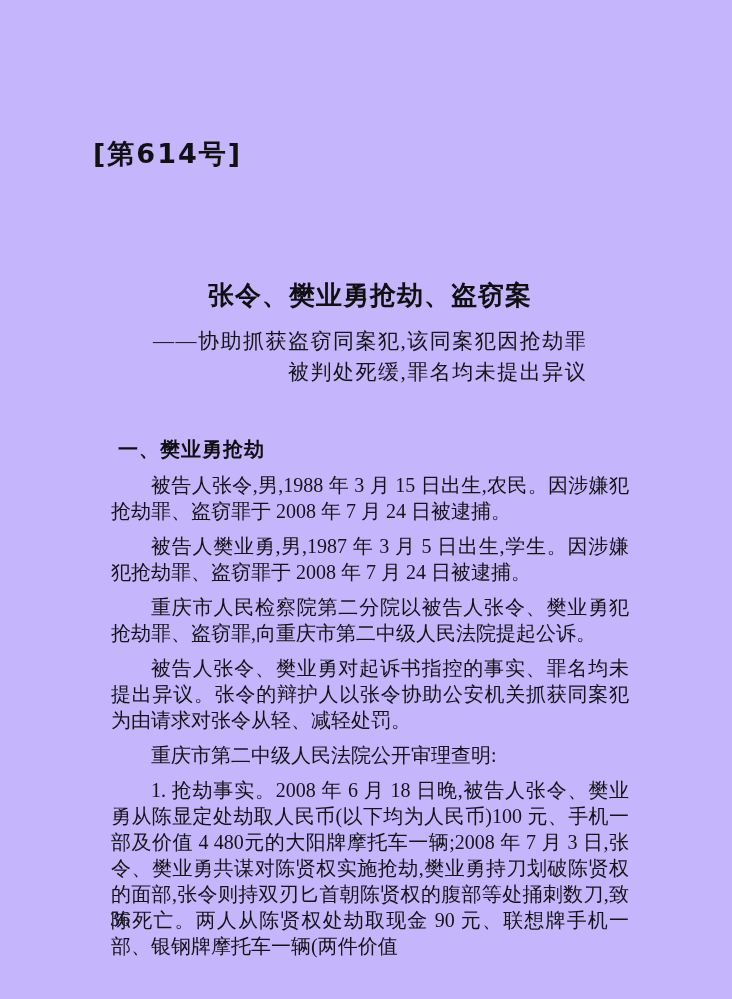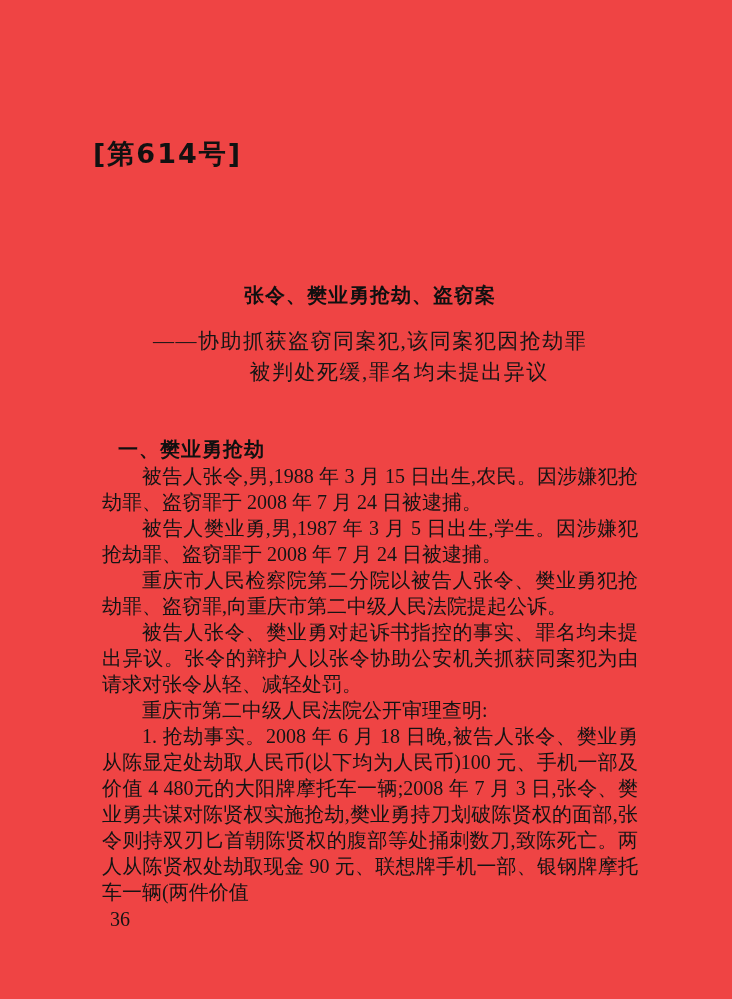--- a/index.html
+++ b/index.html
@@ -5,21 +5,21 @@
   html, body {
     margin: 0;
     padding: 0;
     background: #e8e8e8;
   }
   .page {
     position: relative;
     width: 732px;
     height: 999px;
     margin: 0 auto;
-    background: #ef4444;
+    background: #c4b5fd;
     color: #141414;
     font-family: "Liberation Serif", serif;
     overflow: hidden;
   }
   .case-number {
     position: absolute;
     left: 93px;
     top: 136px;
     font-family: "DejaVu Sans", sans-serif;
     font-size: 27px;
@@ -28,36 +28,36 @@
     color: #111111;
   }
   .title {
     position: absolute;
     left: 102px;
     top: 276px;
     width: 536px;
     margin: 0;
     text-align: center;
     font-family: "DejaVu Sans", sans-serif;
-    font-size: 20px;
+    font-size: 26px;
     line-height: 38px;
     font-weight: 700;
     letter-spacing: 1px;
     color: #101010;
   }
   .subtitle-wrap {
     position: absolute;
     left: 102px;
     top: 326px;
     width: 536px;
     text-align: center;
   }
   .subtitle-inner {
     display: inline-block;
-    text-align: center;
+    text-align: right;
     font-size: 21px;
     line-height: 31px;
     letter-spacing: 1.5px;
     font-weight: 500;
     color: #151515;
   }
   .subtitle-line2 {
     text-indent: 58px;
   }
   .body-block {
@@ -75,21 +75,21 @@
     margin: 0;
     padding-left: 16px;
     font-family: "DejaVu Sans", sans-serif;
     font-size: 20px;
     line-height: 28px;
     font-weight: 700;
     letter-spacing: 1px;
     color: #101010;
   }
   .body-block p {
-    margin: 0;
+    margin: 9px;
     text-indent: 2em;
   }
   .page-number {
     position: absolute;
     left: 110px;
     top: 888px;
     font-size: 20px;
     color: #141414;
     margin-top: 20px;
   }

